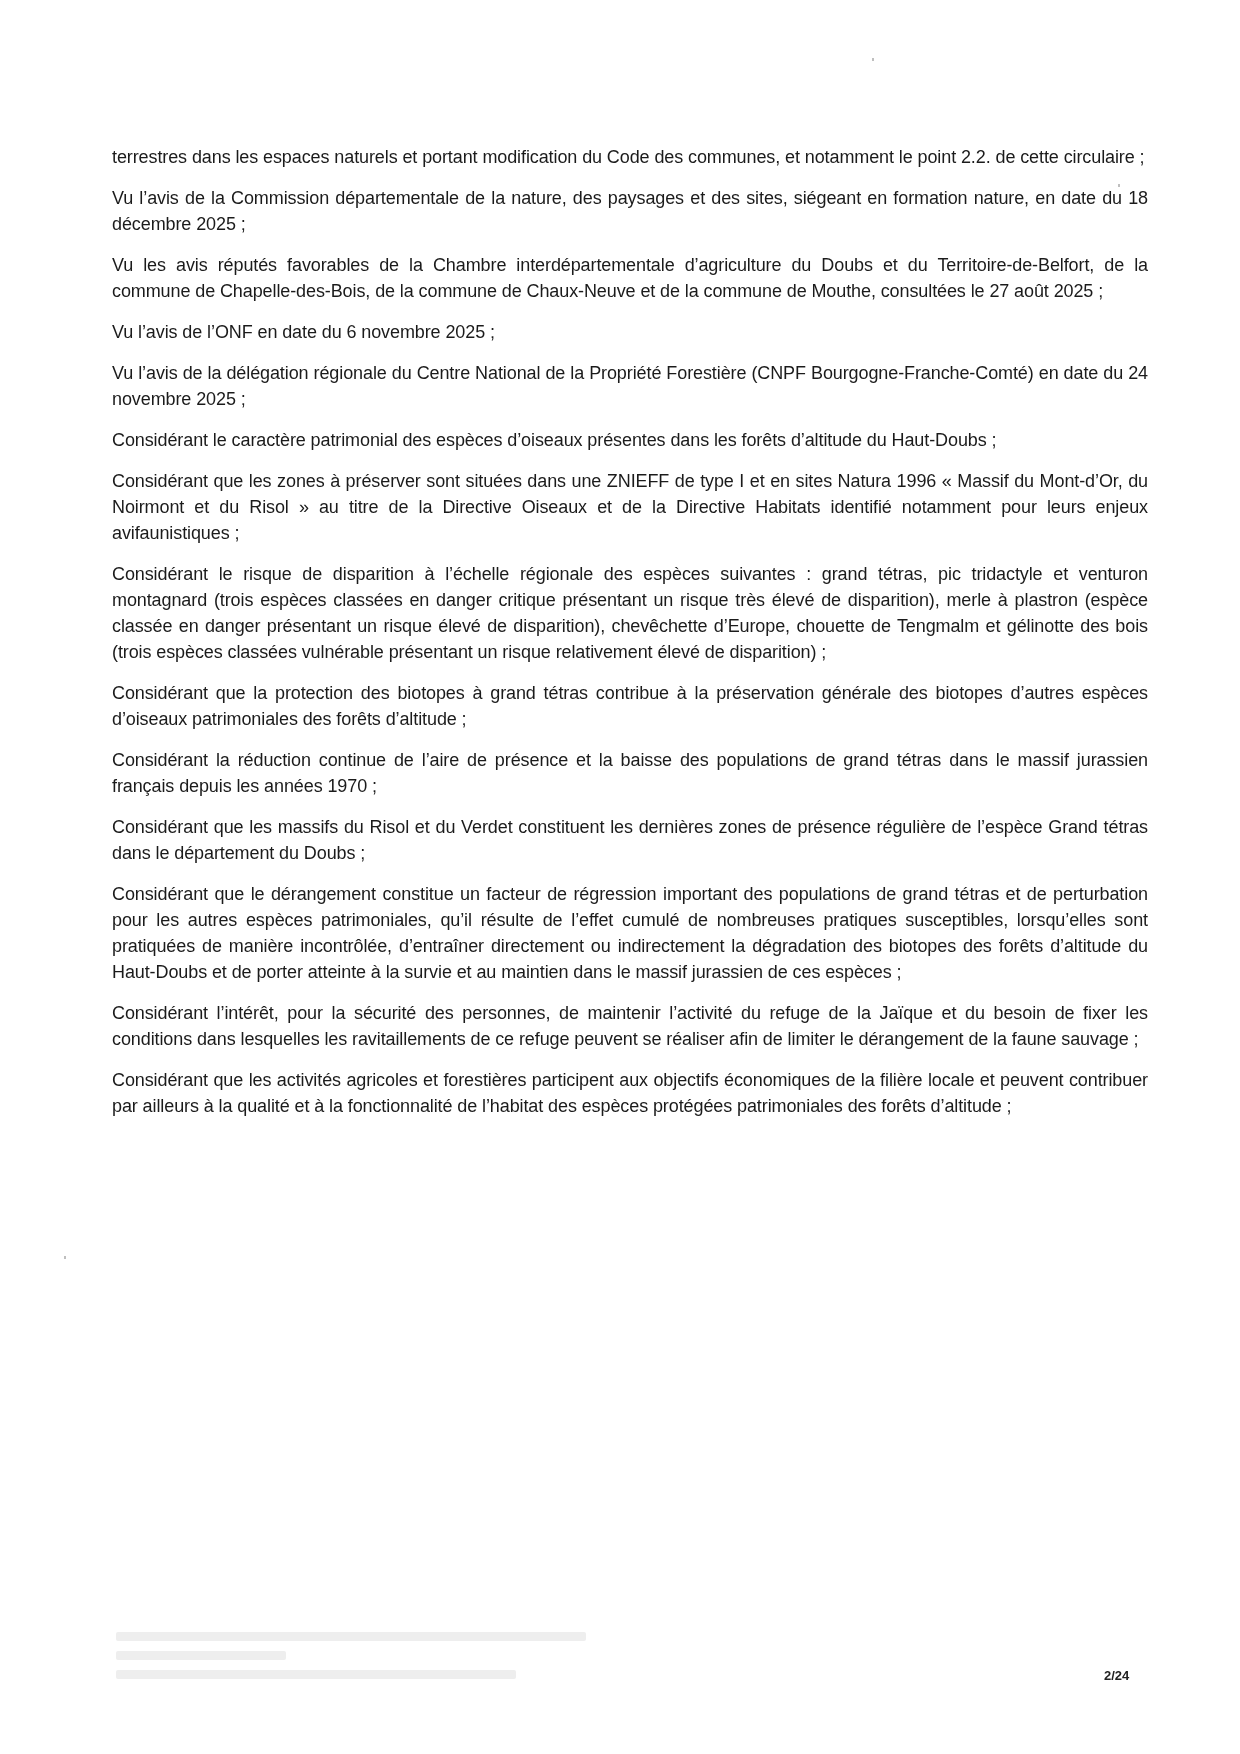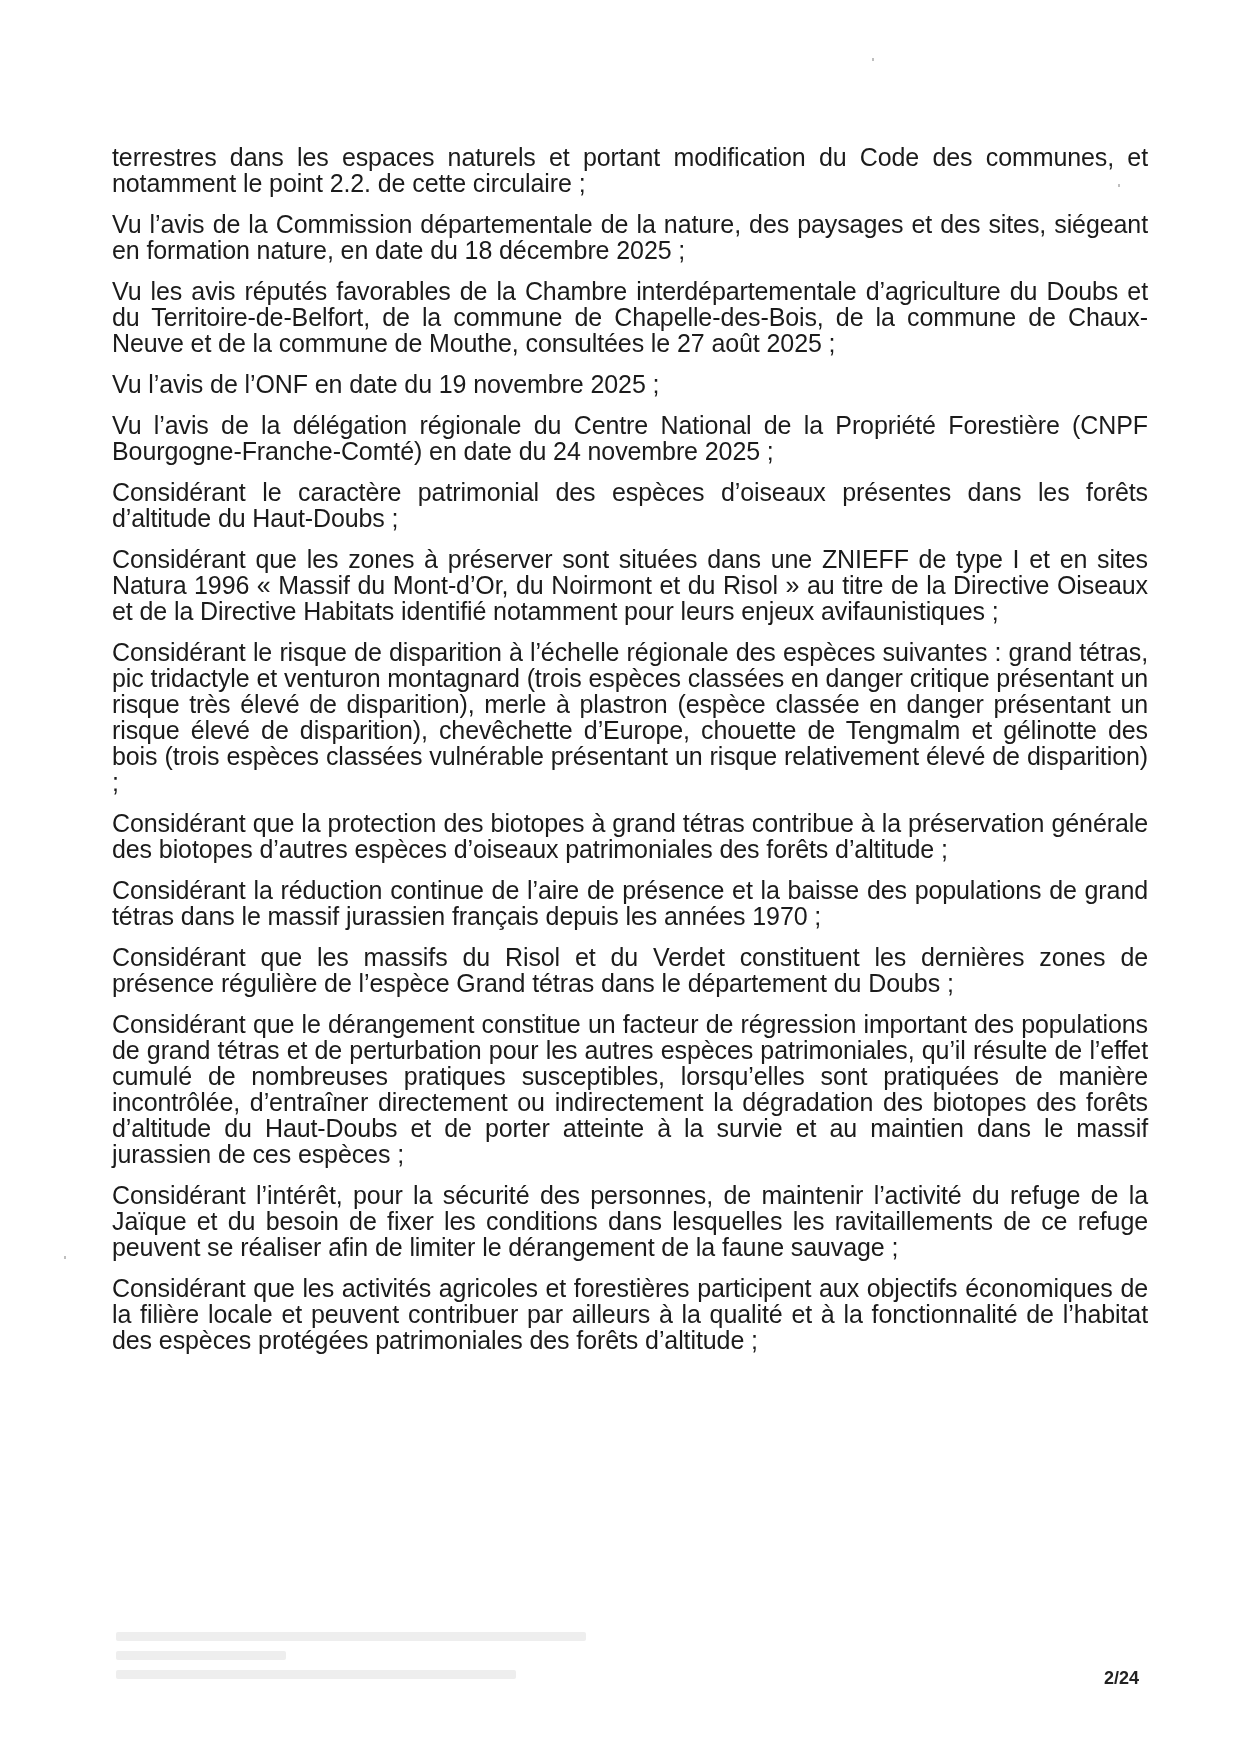--- a/index.html
+++ b/index.html
@@ -1,32 +1,32 @@
 <!DOCTYPE html>
 <html><head>
 <meta charset="utf-8">
 <style>
   html, body { margin: 0; padding: 0; background: #ffffff; }
   body { width: 1240px; height: 1754px; position: relative; overflow: hidden; font-family: "Liberation Sans", sans-serif; color: #1b1b1b; }
   .page { position: absolute; left: 112px; top: 144px; width: 1036px; }
-  .para { font-size: 25px; line-height: 26px; margin: 0 0 15px 0; text-align: justify; letter-spacing: -0.1px; }
+  .para { font-size: 18px; line-height: 26px; margin: 0 0 15px 0; text-align: justify; letter-spacing: -0.1px; }
   .para.first { margin-top: 0; }
   .footer-block { position: absolute; left: 116px; top: 1632px; width: 520px; }
   .footer-line { height: 9px; background: #eeeeee; margin-bottom: 10px; border-radius: 2px; }
-  .page-number { position: absolute; left: 1104px; top: 1668px; font-size: 18px; font-weight: bold; color: #222; font-family: "Liberation Sans", sans-serif; }
+  .page-number { position: absolute; left: 1104px; top: 1668px; font-size: 13px; font-weight: bold; color: #222; font-family: "Liberation Sans", sans-serif; }
   .speck { position: absolute; width: 2px; height: 3px; background: #bfbfbf; }
 </style>
 </head>
 <body>
 
 <div class="page">
   <p class="para first">terrestres dans les espaces naturels et portant modification du Code des communes, et notamment le point 2.2. de cette circulaire ;</p>
   <p class="para">Vu l’avis de la Commission départementale de la nature, des paysages et des sites, siégeant en formation nature, en date du 18 décembre 2025 ;</p>
   <p class="para">Vu les avis réputés favorables de la Chambre interdépartementale d’agriculture du Doubs et du Territoire-de-Belfort, de la commune de Chapelle-des-Bois, de la commune de Chaux-Neuve et de la commune de Mouthe, consultées le 27 août 2025 ;</p>
-  <p class="para">Vu l’avis de l’ONF en date du 19 novembre 2025 ;</p>
+  <p class="para">Vu l’avis de l’ONF en date du 6 novembre 2025 ;</p>
   <p class="para">Vu l’avis de la délégation régionale du Centre National de la Propriété Forestière (CNPF Bourgogne-Franche-Comté) en date du 24 novembre 2025 ;</p>
   <p class="para">Considérant le caractère patrimonial des espèces d’oiseaux présentes dans les forêts d’altitude du Haut-Doubs ;</p>
   <p class="para">Considérant que les zones à préserver sont situées dans une ZNIEFF de type I et en sites Natura 1996 « Massif du Mont-d’Or, du Noirmont et du Risol » au titre de la Directive Oiseaux et de la Directive Habitats identifié notamment pour leurs enjeux avifaunistiques ;</p>
   <p class="para">Considérant le risque de disparition à l’échelle régionale des espèces suivantes : grand tétras, pic tridactyle et venturon montagnard (trois espèces classées en danger critique présentant un risque très élevé de disparition), merle à plastron (espèce classée en danger présentant un risque élevé de disparition), chevêchette d’Europe, chouette de Tengmalm et gélinotte des bois (trois espèces classées vulnérable présentant un risque relativement élevé de disparition) ;</p>
   <p class="para">Considérant que la protection des biotopes à grand tétras contribue à la préservation générale des biotopes d’autres espèces d’oiseaux patrimoniales des forêts d’altitude ;</p>
   <p class="para">Considérant la réduction continue de l’aire de présence et la baisse des populations de grand tétras dans le massif jurassien français depuis les années 1970 ;</p>
   <p class="para">Considérant que les massifs du Risol et du Verdet constituent les dernières zones de présence régulière de l’espèce Grand tétras dans le département du Doubs ;</p>
   <p class="para">Considérant que le dérangement constitue un facteur de régression important des populations de grand tétras et de perturbation pour les autres espèces patrimoniales, qu’il résulte de l’effet cumulé de nombreuses pratiques susceptibles, lorsqu’elles sont pratiquées de manière incontrôlée, d’entraîner directement ou indirectement la dégradation des biotopes des forêts d’altitude du Haut-Doubs et de porter atteinte à la survie et au maintien dans le massif jurassien de ces espèces ;</p>
   <p class="para">Considérant l’intérêt, pour la sécurité des personnes, de maintenir l’activité du refuge de la Jaïque et du besoin de fixer les conditions dans lesquelles les ravitaillements de ce refuge peuvent se réaliser afin de limiter le dérangement de la faune sauvage ;</p>
   <p class="para">Considérant que les activités agricoles et forestières participent aux objectifs économiques de la filière locale et peuvent contribuer par ailleurs à la qualité et à la fonctionnalité de l’habitat des espèces protégées patrimoniales des forêts d’altitude ;</p>

